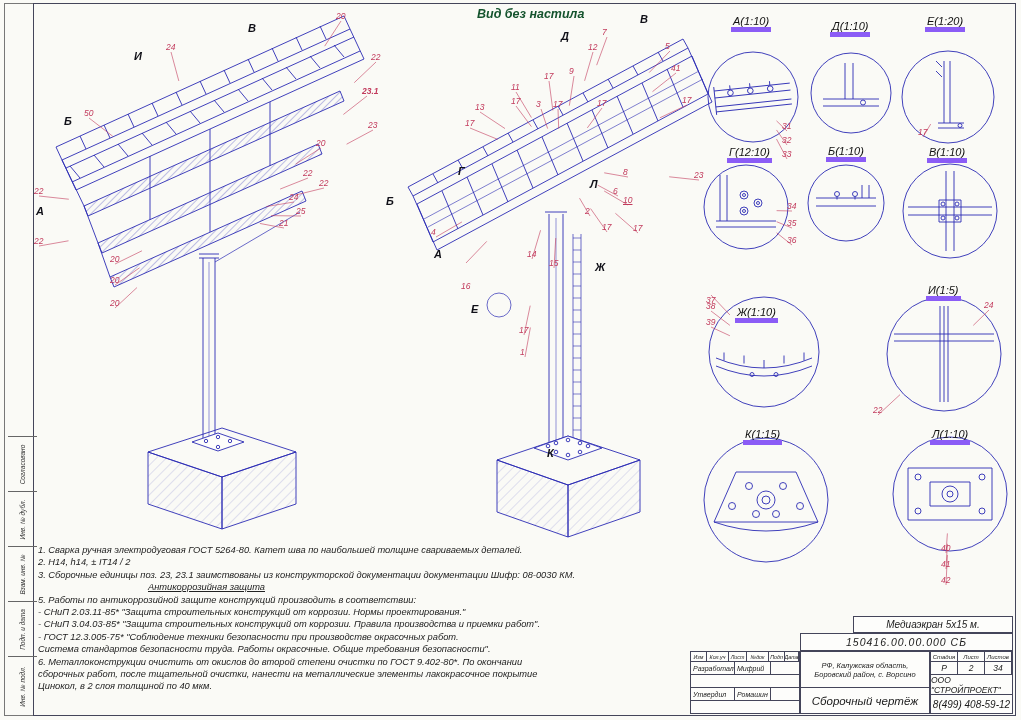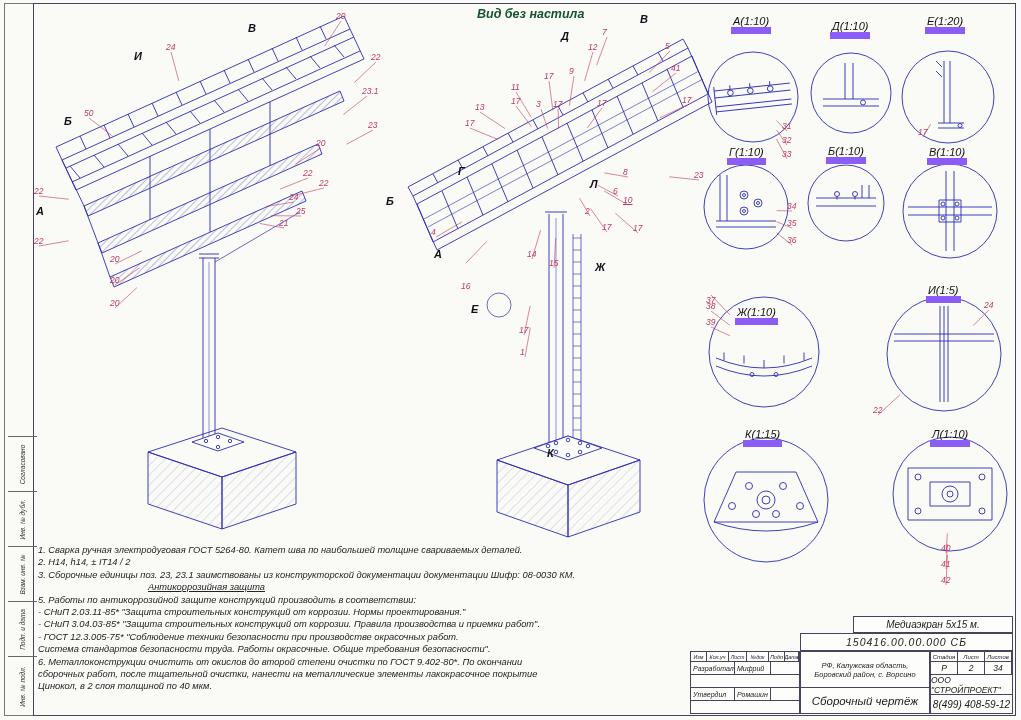--- a/index.html
+++ b/index.html
@@ -5,21 +5,21 @@
   *{margin:0;padding:0;box-sizing:border-box}
   html,body{width:1021px;height:720px}
   body{position:relative;background:#fafaf6;font-family:"Liberation Sans",sans-serif;color:#1a1a1a;overflow:hidden}
   .outer{position:absolute;left:4px;top:3px;right:5px;bottom:4px;border:1px solid #777}
   .frame{position:absolute;left:33px;top:3px;right:5px;bottom:4px;border:1.4px solid #44455a}
   .strip{position:absolute;left:4px;top:3px;width:29px;bottom:4px}
   .vcell{position:absolute;left:4px;width:29px;border-top:1px solid #666;display:flex;align-items:center;justify-content:center}
   .vcell span{transform:rotate(-90deg);white-space:nowrap;font-size:6.5px;font-style:italic;color:#333}
   svg.canvas{position:absolute;left:0;top:0;z-index:2}
   .view-title{position:absolute;left:477px;top:7px;font-size:12.5px;font-style:italic;font-weight:bold;color:#14532d;z-index:4}
-  .dlabel{position:absolute;font-size:11px;font-style:italic;color:#111;border-bottom:7px solid #8b5cf6;z-index:4;padding:0 2px}
+  .dlabel{position:absolute;font-size:11px;font-style:italic;color:#111;border-bottom:5px solid #8b5cf6;z-index:4;padding:0 2px}
   #callouts{position:absolute;inset:0;z-index:5}
   .co{position:absolute;font-size:8.5px;font-style:italic;color:#c23a5c;white-space:nowrap}
   .co.b{color:#101018;font-size:11px;font-weight:bold}
   #notes{position:absolute;left:38px;top:544px;width:645px;z-index:4}
   .note{font-size:9.3px;font-style:italic;line-height:12.4px;color:#222;white-space:nowrap}
   .note.u{text-decoration:underline}
   .note.c{margin-left:110px}
   
   .tb{position:absolute;left:690px;top:616px;width:323px;height:98px;z-index:6;font-style:italic}
   .tb .cell{position:absolute;border:1px solid #44455a;background:#fdfdfb}
@@ -288,34 +288,34 @@
       <line x1="946" y1="569" x2="947.4" y2="543.8"></line>
       <line x1="946" y1="585" x2="947.3622298275595" y2="555.030943793691"></line>
     </g>
 </svg>
 
 <span class="view-title">Вид без настила</span>
 
 <span class="dlabel" style="left:731px;top:15px">А(1:10)</span>
 <span class="dlabel" style="left:830px;top:20px">Д(1:10)</span>
 <span class="dlabel" style="left:925px;top:15px">Е(1:20)</span>
-<span class="dlabel" style="left:727px;top:146px">Г(1:10)</span>
+<span class="dlabel" style="left:727px;top:146px">Г(12:10)</span>
 <span class="dlabel" style="left:826px;top:145px">Б(1:10)</span>
 <span class="dlabel" style="left:927px;top:146px">В(1:10)</span>
 <span class="dlabel" style="left:735px;top:306px">Ж(1:10)</span>
 <span class="dlabel" style="left:926px;top:284px">И(1:5)</span>
 <span class="dlabel" style="left:743px;top:428px">К(1:15)</span>
 <span class="dlabel" style="left:930px;top:428px">Л(1:10)</span>
 
 <div id="callouts">
     <span class="co" style="left: 336px; top: 11px;">20</span>
     <span class="co" style="left: 371px; top: 52px;">22</span>
     <span class="co" style="left: 166px; top: 42px;">24</span>
     <span class="co" style="left: 84px; top: 108px;">50</span>
-    <span class="co" style="left: 362px; top: 86px;">23.1</span>
+    <span class="co" style="left: 362px; top: 86px; font-weight: bold;">23.1</span>
     <span class="co" style="left: 368px; top: 120px;">23</span>
     <span class="co" style="left: 316px; top: 138px;">20</span>
     <span class="co" style="left: 303px; top: 168px;">22</span>
     <span class="co" style="left: 319px; top: 178px;">22</span>
     <span class="co" style="left: 34px; top: 186px;">22</span>
     <span class="co" style="left: 289px; top: 192px;">24</span>
     <span class="co" style="left: 296px; top: 206px;">25</span>
     <span class="co" style="left: 279px; top: 218px;">21</span>
     <span class="co" style="left: 34px; top: 236px;">22</span>
     <span class="co" style="left: 110px; top: 254px;">20</span>

